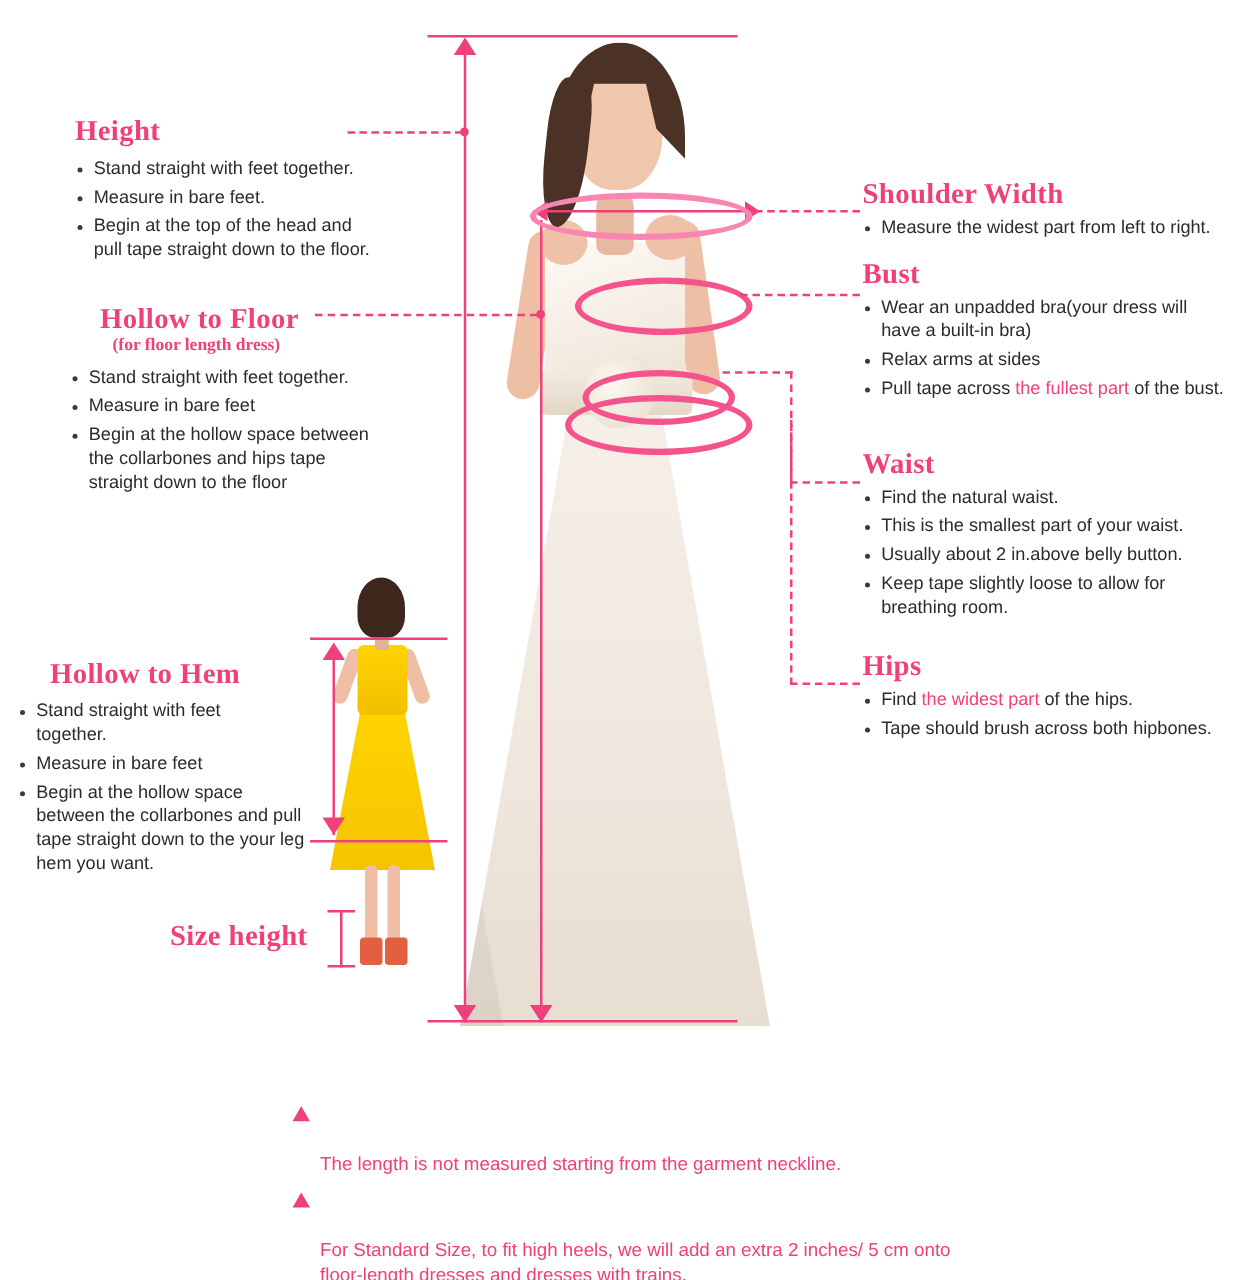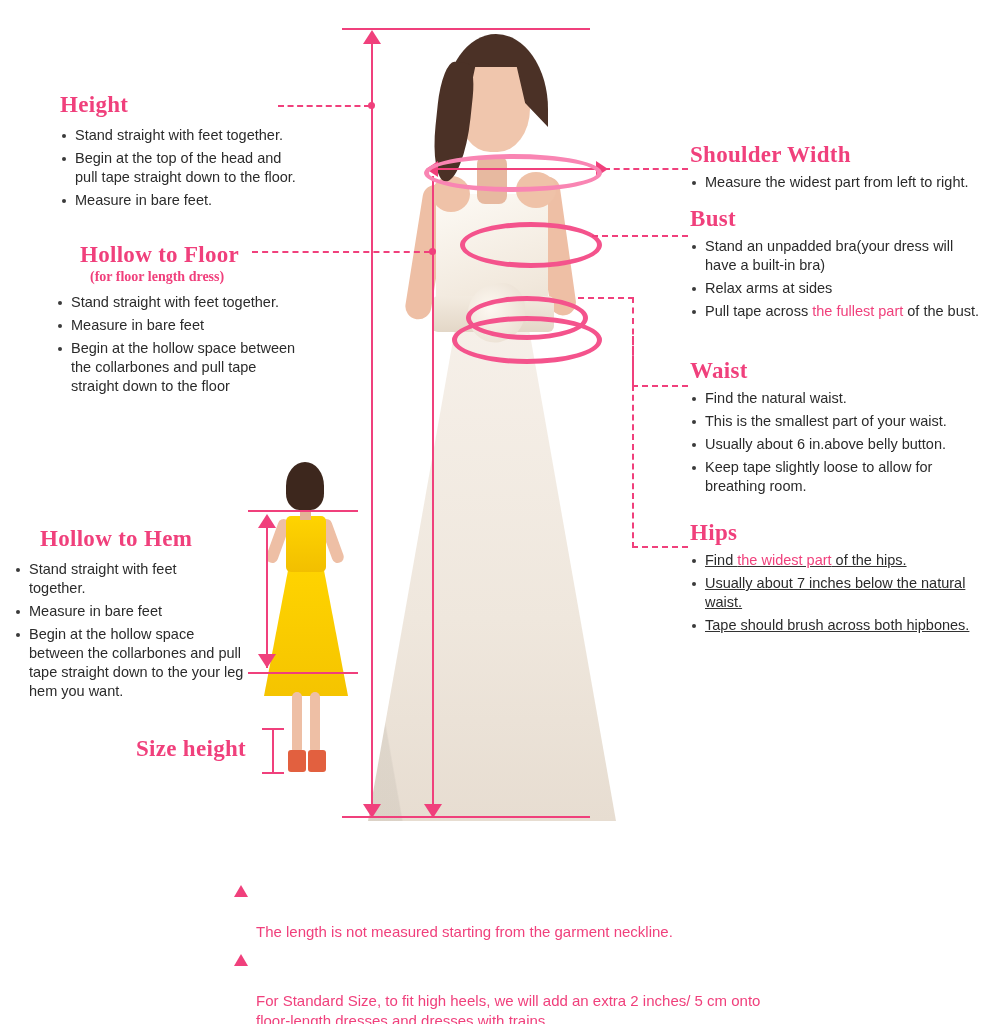--- a/index.html
+++ b/index.html
@@ -368,34 +368,34 @@
   <div class="hline" style="left:248px; top:656px; width:110px;"></div>
 
   <div class="vline" style="left:272px; top:712px; height:46px;"></div>
   <div class="hline" style="left:262px; top:712px; width:22px;"></div>
   <div class="hline" style="left:262px; top:756px; width:22px;"></div>
 
   <div class="abs" style="left:60px; top:76px; width:300px;">
     <div class="heading">Height</div>
     <ul class="bullets" style="margin-top:8px;">
       <li>Stand straight with feet together.</li>
+      <li>Measure in bare feet.</li>
       <li>Begin at the top of the head and
 pull tape straight down to the floor.</li>
-      <li>Measure in bare feet.</li>
     </ul>
   </div>
 
   <div class="abs" style="left:48px; top:226px; width:300px;">
     <div class="heading" style="margin-left:32px;">Hollow to Floor</div>
     <div class="subheading" style="margin-left:42px; margin-top:1px;">(for floor length dress)</div>
     <ul class="bullets" style="margin-top:8px; margin-left:8px;">
       <li>Stand straight with feet together.</li>
       <li>Measure in bare feet</li>
       <li>Begin at the hollow space between
-the collarbones and pull tape
+the collarbones and hips tape
 straight down to the floor</li>
     </ul>
   </div>
 
   <div class="abs" style="left:14px; top:510px; width:250px;">
     <div class="heading" style="margin-left:26px;">Hollow to Hem</div>
     <ul class="bullets" style="margin-top:8px;">
       <li>Stand straight with feet
 together.</li>
       <li>Measure in bare feet</li>
@@ -413,44 +413,42 @@
   <div class="abs" style="left:690px; top:126px; width:310px;">
     <div class="heading">Shoulder Width</div>
     <ul class="bullets" style="margin-top:5px;">
       <li>Measure the widest part from left to right.</li>
     </ul>
   </div>
 
   <div class="abs" style="left:690px; top:190px; width:310px;">
     <div class="heading">Bust</div>
     <ul class="bullets" style="margin-top:5px;">
-      <li>Stand an unpadded bra(your dress will
+      <li>Wear an unpadded bra(your dress will
 have a built-in bra)</li>
       <li>Relax arms at sides</li>
       <li><span>Pull tape across </span><span class="hl">the fullest part</span><span> of the bust.</span></li>
     </ul>
   </div>
 
   <div class="abs" style="left:690px; top:342px; width:310px;">
     <div class="heading">Waist</div>
     <ul class="bullets" style="margin-top:5px;">
       <li>Find the natural waist.</li>
       <li>This is the smallest part of your waist.</li>
-      <li>Usually about 6 in.above belly button.</li>
+      <li>Usually about 2 in.above belly button.</li>
       <li>Keep tape slightly loose to allow for
 breathing room.</li>
     </ul>
   </div>
 
   <div class="abs" style="left:690px; top:504px; width:310px;">
     <div class="heading">Hips</div>
-    <ul class="bullets" style="margin-top:5px;text-decoration:underline;">
+    <ul class="bullets" style="margin-top:5px;">
       <li><span>Find </span><span class="hl">the widest part</span><span> of the hips.</span></li>
-      <li>Usually about 7 inches below the natural
-waist.</li>
       <li>Tape should brush across both hipbones.</li>
     </ul>
   </div>
 
   <div class="notes">
     <div class="note">
       <span class="tri"></span>
       <span>The length is not measured starting from the garment neckline.</span>
     </div>
     <div class="note">

